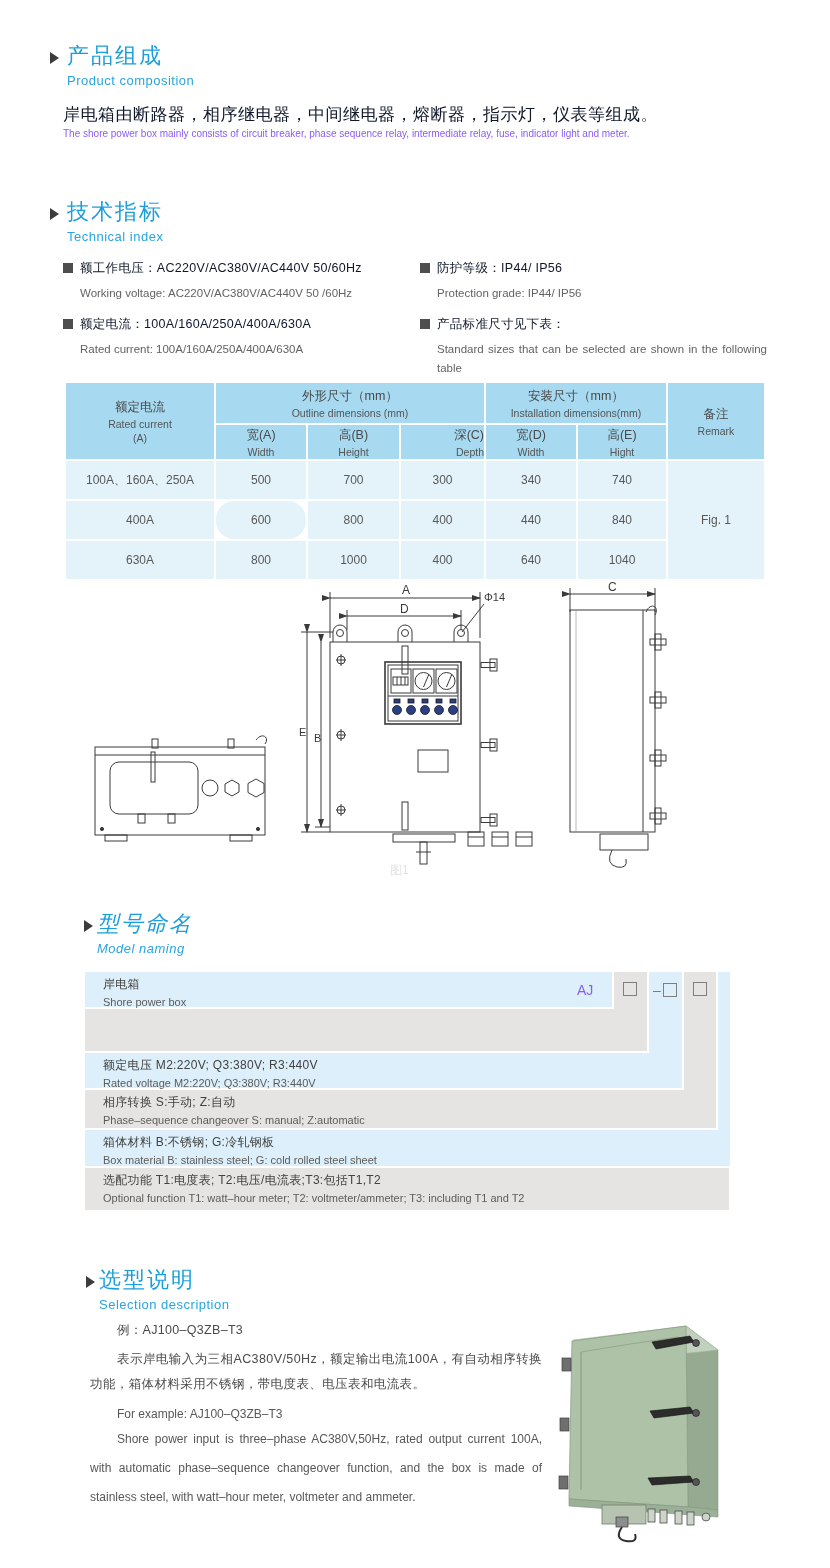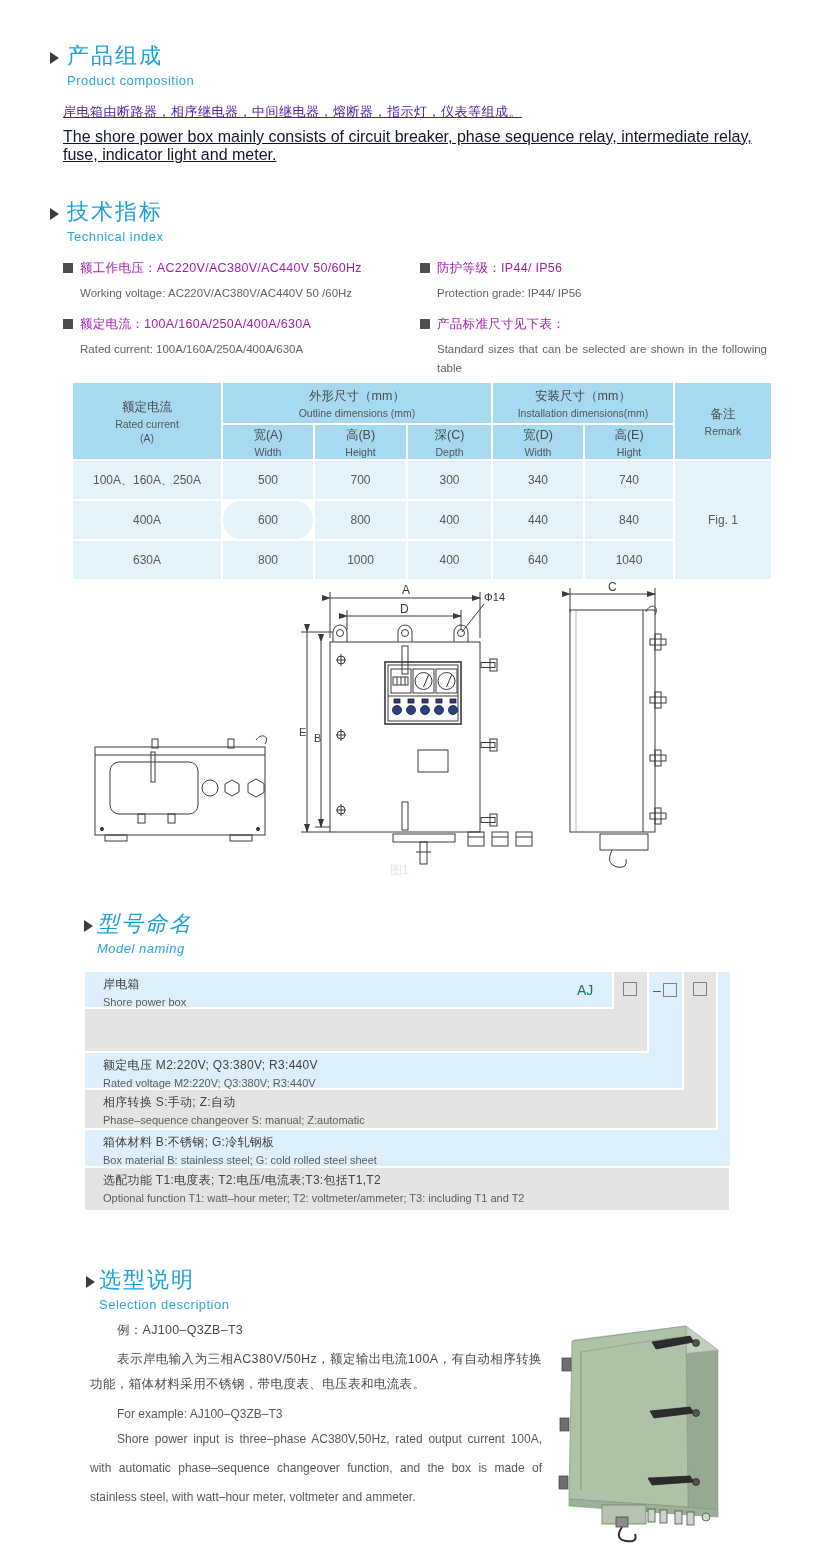--- a/index.html
+++ b/index.html
@@ -7,41 +7,41 @@
     width:830px;height:1568px;position:relative;background:#ffffff;
     font-family:"Liberation Sans","DejaVu Sans",sans-serif;color:#474747;
     overflow:hidden;
   }
   .abs{position:absolute;}
   
   .sec-head{display:flex;align-items:flex-start;}
   .tri{width:0;height:0;border-left:9px solid #3c3c3c;border-top:6px solid transparent;border-bottom:6px solid transparent;margin-top:8px;margin-right:8px;}
   .title-cn{font-size:22px;color:#1b9fda;letter-spacing:2px;line-height:1.1;}
   .title-en{font-size:13px;color:#29a5de;margin-top:5px;letter-spacing:0.5px;}
-  .body-cn{font-size:13px;color:#4c1d95;letter-spacing:0.5px;text-decoration:underline;}
-  .body-en{font-size:16px;color:#0f172a;text-decoration:underline;}
+  .body-cn{font-size:17px;color:#0f172a;letter-spacing:0.5px;}
+  .body-en{font-size:10px;color:#8b5cf6;}
   
-  .spec-cn{font-size:12.5px;color:#a21caf;display:flex;align-items:flex-start;letter-spacing:0.3px;}
+  .spec-cn{font-size:12.5px;color:#0f172a;display:flex;align-items:flex-start;letter-spacing:0.3px;}
   .sq{width:10px;height:10px;background:#4e4e4e;flex:0 0 auto;margin:3px 7px 0 0;}
   .spec-en{font-size:11.5px;color:#636363;margin:7px 0 12px 17px;line-height:1.7;}
   
   .dim-table{display:grid;grid-template-columns:148px 90px 91px 83px 90px 88px 96px;grid-template-rows:40px 34px 38px 38px 38px;gap:2px;background:#ffffff;}
   .cell{display:flex;flex-direction:column;align-items:center;justify-content:center;text-align:center;}
   .hd{background:#a7d9f0;color:#4a4a4a;}
   .bd{background:#e4f3fa;color:#585858;font-size:12px;}
   .hd .cn{font-size:12.5px;}
   .hd .en{font-size:10.5px;margin-top:2px;color:#555;}
   
   .band{position:absolute;left:0;box-sizing:border-box;padding:4px 0 16px 18px;}
   .blue{background:#ddeffa;}
   .grey{background:#e6e4e2;}
   .band .cn{font-size:12px;color:#424242;letter-spacing:0.3px;}
   .band .en{font-size:11px;color:#5c5c5c;margin-top:3px;}
   .codebox{display:inline-block;width:12px;height:12px;border:1.5px solid #7f7f7f;background:transparent;vertical-align:middle;}
-  .codecell{position:absolute;top:10px;display:flex;align-items:center;font-size:14px;color:#0f766e;}
+  .codecell{position:absolute;top:10px;display:flex;align-items:center;font-size:14px;color:#8b5cf6;}
   
   .sel-example{font-size:12.5px;color:#4a4a4a;text-indent:27px;letter-spacing:0.3px;}
   .sel-cn{font-size:12.5px;color:#4a4a4a;line-height:25px;text-align:justify;text-indent:27px;margin-top:8px;letter-spacing:0.4px;}
   .sel-en-ex{font-size:12px;color:#585858;text-indent:27px;margin-top:10px;}
   .sel-en{font-size:12px;color:#585858;line-height:29px;text-align:justify;text-indent:27px;margin-top:4px;}
   svg text{font-family:"Liberation Sans","DejaVu Sans",sans-serif;}
 </style>
 </head>
 <body>
 
@@ -81,21 +81,21 @@
       <span>防护等级：IP44/ IP56</span>
     </div>
   <div class="spec-en">Protection grade: IP44/ IP56</div>
   <div class="spec-cn">
       <span class="sq"></span>
       <span>产品标准尺寸见下表：</span>
     </div>
   <div class="spec-en" style="width:330px;text-align:justify;">Standard sizes that can be selected are shown in the following table</div>
 </div>
 
-<div class="abs dim-table" style="left:73px;top:383px;width:700px;">
+<div class="abs dim-table" style="left:66px;top:383px;width:700px;">
   <div class="cell hd" style="grid-column:1;grid-row:1/3;">
     <div class="cn">额定电流</div>
     <div class="en">Rated current</div>
     <div class="en">(A)</div>
   </div>
   <div class="cell hd" style="grid-column:2/5;grid-row:1;">
     <div class="cn">外形尺寸（mm）</div>
     <div class="en">Outline dimensions (mm)</div>
   </div>
   <div class="cell hd" style="grid-column:5/7;grid-row:1;">
@@ -107,21 +107,21 @@
     <div class="en">Remark</div>
   </div>
   <div class="cell hd" style="grid-column:2;grid-row:2;">
       <div class="cn">宽(A)</div>
       <div class="en">Width</div>
     </div>
   <div class="cell hd" style="grid-column:3;grid-row:2;">
       <div class="cn">高(B)</div>
       <div class="en">Height</div>
     </div>
-  <div class="cell hd" style="grid-column:4;grid-row:2;">
+  <div class="cell hd" style="grid-column:4;grid-row:2;align-items:flex-end;">
       <div class="cn">深(C)</div>
       <div class="en">Depth</div>
     </div>
   <div class="cell hd" style="grid-column:5;grid-row:2;">
       <div class="cn">宽(D)</div>
       <div class="en">Width</div>
     </div>
   <div class="cell hd" style="grid-column:6;grid-row:2;">
       <div class="cn">高(E)</div>
       <div class="en">Hight</div>

